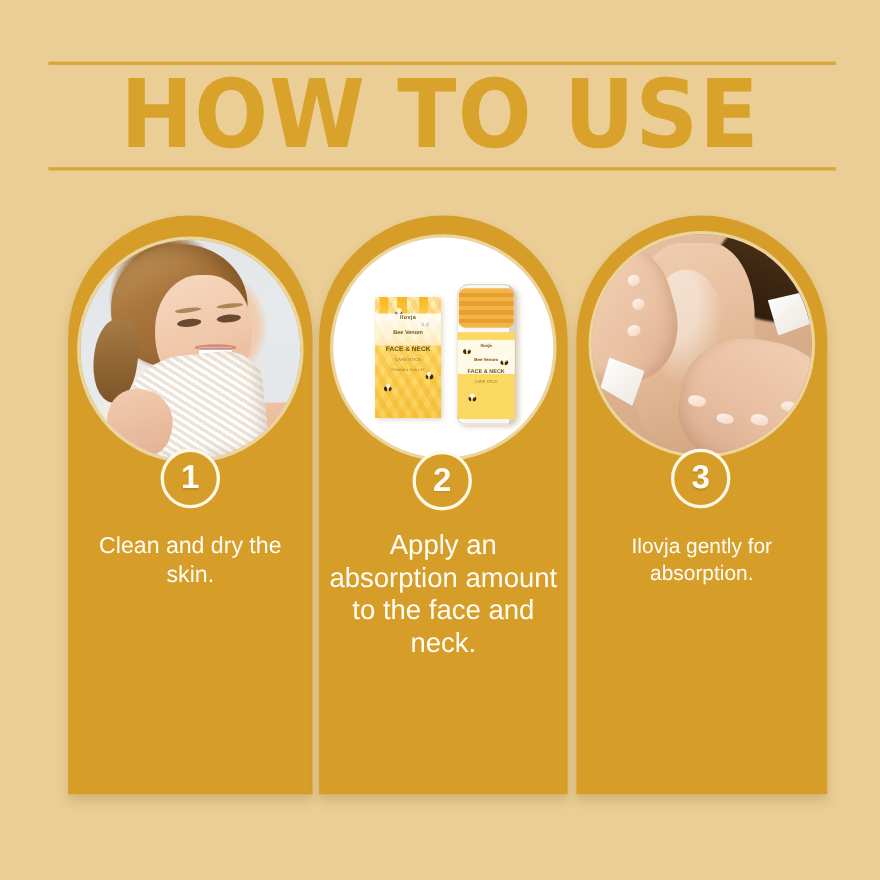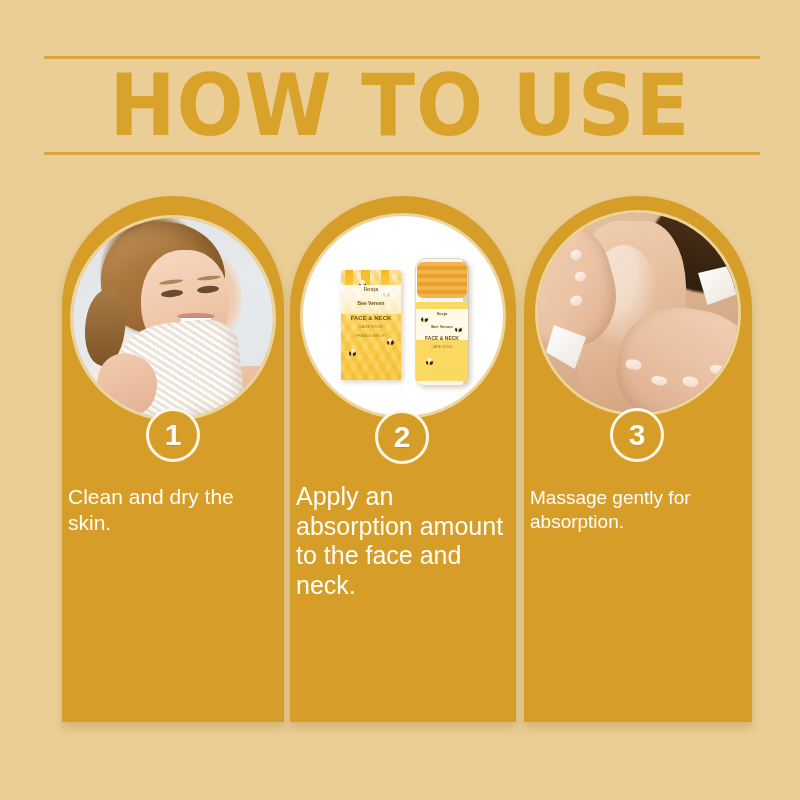--- a/index.html
+++ b/index.html
@@ -261,21 +261,21 @@
     z-index:6;
     text-shadow:0 1px 1px rgba(120,85,20,.25);
   }
   .card.c1 .badge{left:84px;top:212px;}
   .card.c2 .badge{left:85px;top:214px;}
   .card.c3 .badge{left:86px;top:212px;}
 
   
   .caption{
     position:absolute;left:6px;width:calc(100% - 12px);
-    color:#fffdf7;
+    text-align:center;color:#fffdf7;
     line-height:1.26;
   }
   .card.c1 .caption{top:288px;font-size:21px;}
   .card.c2 .caption{top:286px;font-size:25px;line-height:1.18;}
   .card.c3 .caption{top:290px;font-size:19px;}
 </style>
 </head>
 <body>
 
 <div id="header">
@@ -361,16 +361,16 @@
           <div class="nail" style="left:6%;top:52%"></div>
           <div class="nail" style="left:26%;top:62%"></div>
           <div class="nail" style="left:48%;top:58%"></div>
           <div class="nail" style="left:66%;top:44%"></div>
         </div>
         <div class="p3-stick"></div>
         <div class="p3-stick2"></div>
       </div>
     </div>
     <div class="badge">3</div>
-    <div class="caption">Massage gently for absorption.</div>
+    <div class="caption">Ilovja gently for absorption.</div>
   </div>
 
 </div>
 
 </body></html>

